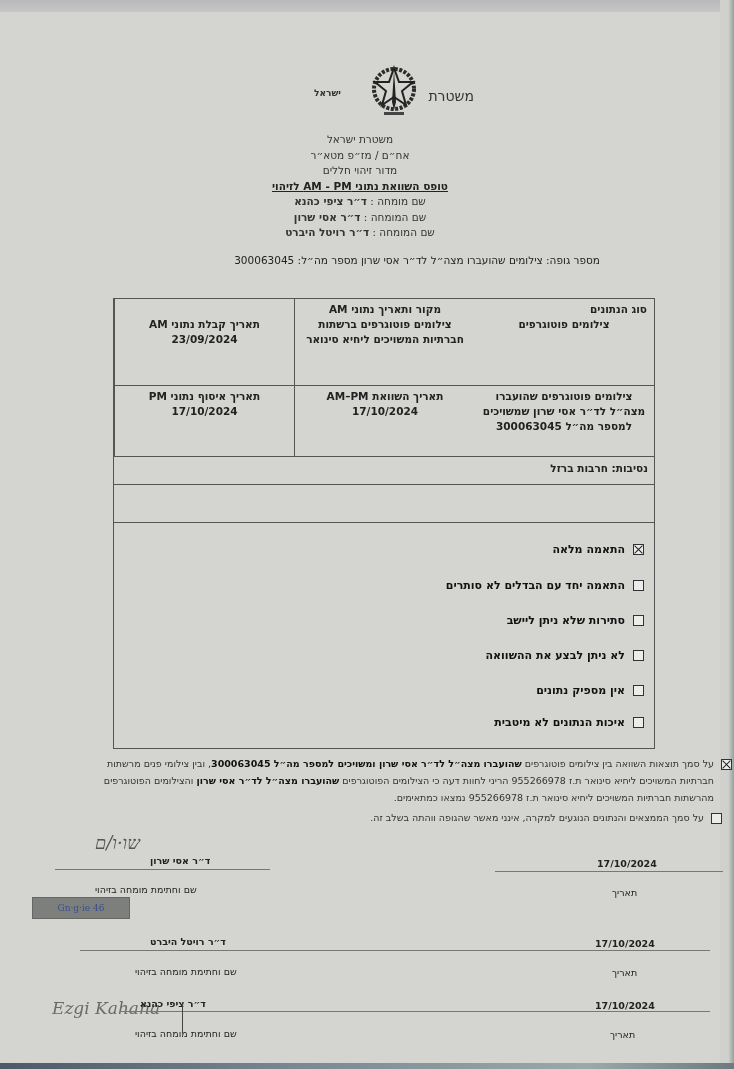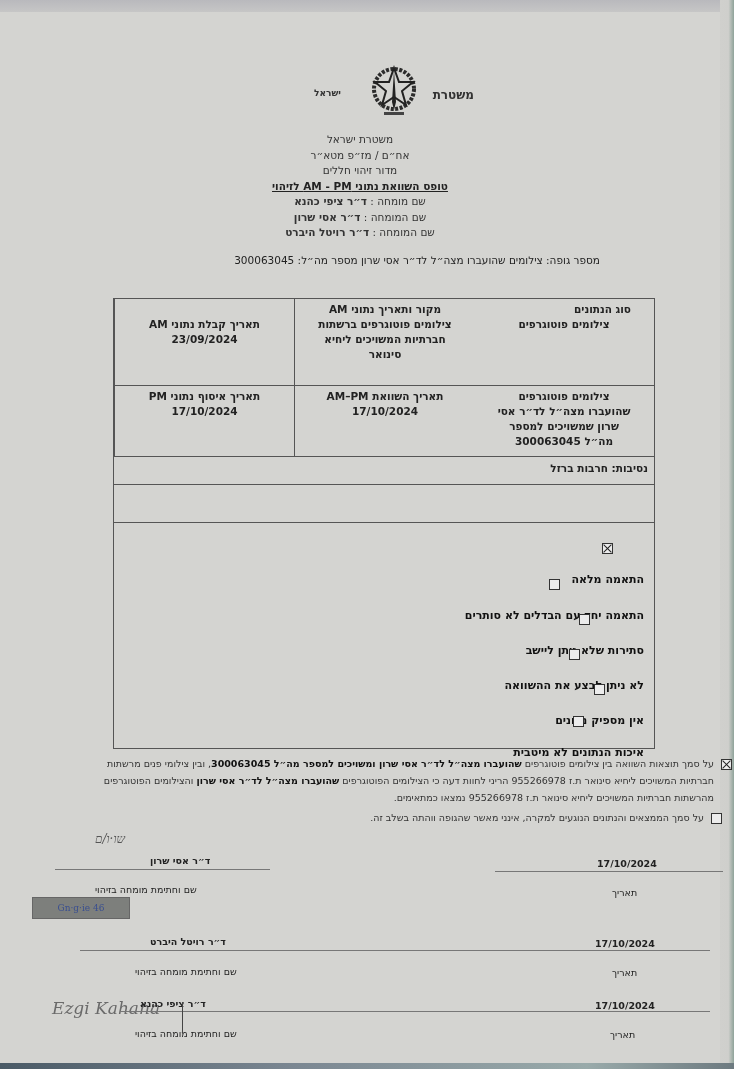--- a/index.html
+++ b/index.html
@@ -15,42 +15,42 @@
     background:linear-gradient(90deg,#d0d0cd,#cfcfcc 60%,#8fa39a); }
   .bottombar { position:absolute; left:0; bottom:0; width:734px; height:6px;
     background:linear-gradient(90deg,#4a5a66,#7b8792 40%,#9aa 80%,#6d7a80); }
   .page { position:absolute; left:0; top:12px; width:720px; height:1051px; }
   .rtl { direction:rtl; }
   .center { text-align:center; }
 
   
   .logo-row { position:absolute; top:50px; left:314px; width:160px; height:75px; }
   .logo-star { position:absolute; left:55px; top:0; width:50px; height:70px; }
-  .logo-text-r { position:absolute; right:0; top:26px; font-size:12px; font-weight:bold; color:#333; }
+  .logo-text-r { position:absolute; right:0; top:26px; font-size:14px; font-weight:normal; color:#333; }
   .logo-text-l { position:absolute; left:0; top:26px; font-size:9px; font-weight:bold; color:#333; }
 
   .header-lines { position:absolute; top:120px; left:0; width:720px; }
   .hline { font-size:10.5px; line-height:15.5px; color:#333; }
   .hline.title { font-weight:bold; text-decoration:underline; color:#222; }
   .case-line { position:absolute; top:242px; left:170px; width:430px; font-size:10.5px; font-weight:normal; color:#222; text-align:right; }
 
   
   .tbl { position:absolute; left:113px; top:286px; width:542px; }
   .row { display:flex; flex-direction:row-reverse; border-left:1.5px solid #555; border-right:1.5px solid #555; }
   .row.top { border-top:1.5px solid #555; }
-  .cell { border-left:1.5px solid #555; font-size:10.5px; font-weight:bold; padding:3px 22px; box-sizing:border-box; text-align:center; line-height:15px; color:#222; }
+  .cell { border-left:1.5px solid #555; font-size:10.5px; font-weight:bold; padding:3px 6px; box-sizing:border-box; text-align:center; line-height:15px; color:#222; }
   .cell:last-child { border-left:none; }
   .c1 { width:180px; }
   .c2 { width:181px; }
   .c3 { width:178px; }
   .hr { border-bottom:1.5px solid #555; }
   .full { width:100%; text-align:right; padding:4px 6px; font-size:10.5px; font-weight:bold; }
 
   .checklist { position:relative; }
-  .chk-item { position:absolute; right:10px; display:flex; flex-direction:column; align-items:center; gap:19px; direction:rtl;text-align:center; }
+  .chk-item { position:absolute; right:10px; display:flex; flex-direction:row; align-items:center; gap:8px; direction:rtl;text-align:center; }
   .chk-label { font-size:11px; font-weight:bold; color:#111; }
   .box { width:9px; height:9px; border:1px solid #333; background:#ececec; position:relative; display:inline-block; }
   .box.checked::before, .box.checked::after { content:""; position:absolute; left:4px; top:-1px; width:1px; height:11px; background:#222; }
   .box.checked::before { transform:rotate(45deg); }
   .box.checked::after { transform:rotate(-45deg); }
 
   .conclusion { position:absolute; left:96px; top:743px; width:640px; }
   .para { font-size:9.5px; line-height:17px; color:#333; direction:rtl; text-align:right; position:relative; padding-right:22px; }
   .para .box { position:absolute; right:4px; top:4px; }
   .para b { color:#111; }
@@ -159,21 +159,21 @@
       <span class="box checked"></span>
       <span>על סמך תוצאות השוואה בין צילומים פוטוגרפים </span><b>שהועברו מצה״ל לד״ר אסי שרון ומשויכים למספר מה״ל 300063045</b><span>, ובין צילומי פנים מרשתות חברתיות המשויכים ליחיא סינואר ת.ז 955266978 הריני לחוות דעה כי הצילומים הפוטוגרפים </span><b>שהועברו מצה״ל לד״ר אסי שרון</b><span> והצילומים הפוטוגרפים מהרשתות חברתיות המשויכים ליחיא סינואר ת.ז 955266978 נמצאו כמתאימים.</span>
     </div>
     <div class="para2">
       <span class="box"></span>
       <span>על סמך הממצאים והנתונים הנוגעים למקרה, אינני מאשר שהגופה ווהתה בשלב זה.</span>
     </div>
   </div>
 
   <div>
-    <div class="scribble" style="left:95px; top:820px; font-size:12px;">שו·ו/ם</div>
+    <div class="scribble" style="left:95px; top:820px; font-size:18px;">שו·ו/ם</div>
     <div class="sig sig-name rtl" style="left:150px; top:843px;">ד״ר אסי שרון</div>
     <div class="sig-line" style="left:55px; top:857px; width:215px;"></div>
     <div class="sig rtl" style="left:95px; top:872px;">שם וחתימת מומחה בזיהוי</div>
     <div class="stamp">Gn·g·ie 46</div>
     <div class="sig sig-name" style="left:597px; top:846px;">17/10/2024</div>
     <div class="sig-line" style="left:495px; top:859px; width:228px;"></div>
     <div class="sig rtl" style="left:612px; top:875px;">תאריך</div>
   </div>
 
   <div>

